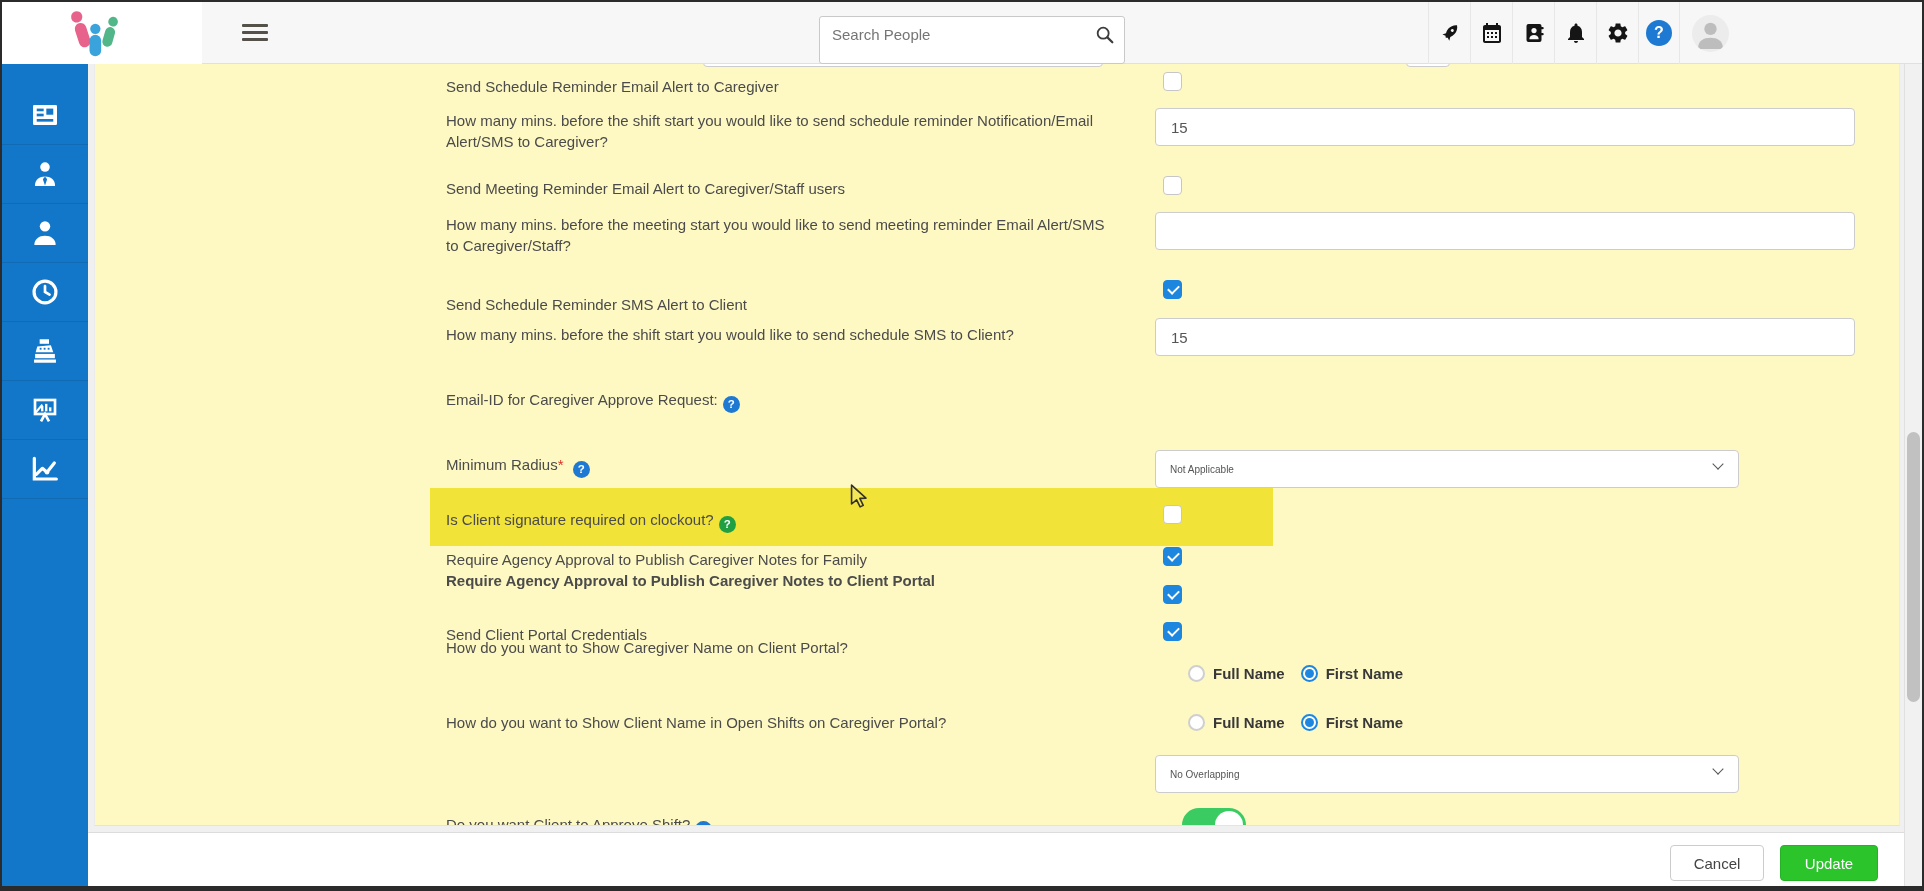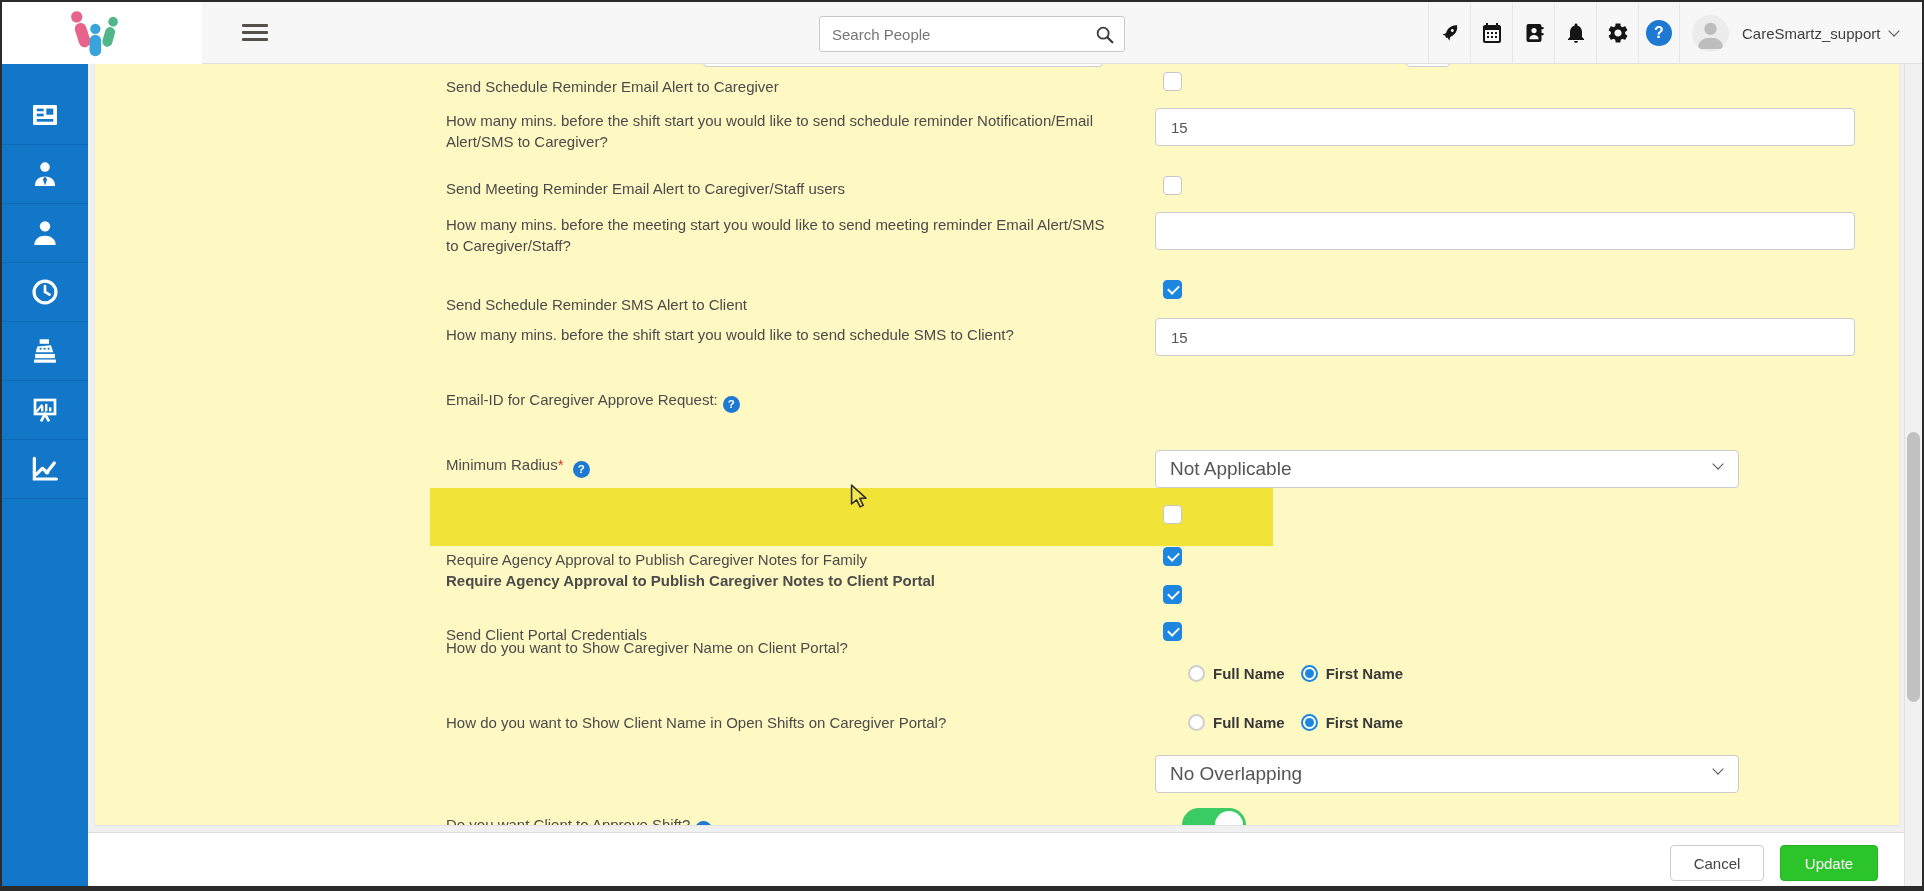--- a/index.html
+++ b/index.html
@@ -7,21 +7,21 @@
   .screen{position:relative;width:1924px;height:891px;background:#f0f0f0;
     font-family:"Liberation Sans",sans-serif;overflow:hidden;
     border:2px solid #2b2b2b;}
   
   .header{position:absolute;left:0;top:0;width:100%;height:62px;background:#f7f7f7;
     border-bottom:1px solid #e0e0e0;z-index:30;}
   .logo-box{position:absolute;left:0;top:0;width:200px;height:62px;background:#fff;}
   .logo-box svg{position:absolute;left:48px;top:6px;}
   .burger{position:absolute;left:240px;top:22px;width:26px;cursor:pointer;}
   .burger i{display:block;height:3px;background:#53514a;margin-bottom:4px;border-radius:1px;}
-  .search{position:absolute;left:817px;top:14px;width:306px;height:36px;background:#fff;
+  .search{position:absolute;left:817px;top:14px;width:306px;height:48px;background:#fff;
     border:1px solid #c9c9c9;border-radius:3px;}
   .search input{position:absolute;left:0;top:0;width:268px;height:34px;border:0;outline:0;
     padding:0 12px;font:15px "Liberation Sans",sans-serif;color:#666;background:transparent;}
   .search .mag{position:absolute;right:8px;top:7px;}
   .hicons{position:absolute;left:1426px;top:0;height:62px;display:flex;align-items:stretch;}
   .hcell{width:42px;display:flex;align-items:center;justify-content:center;border-left:1px solid #e7e7e7;cursor:pointer;}
   .hcell.last{border-right:1px solid #e7e7e7;}
   .helpbtn{width:26px;height:26px;border-radius:50%;background:#1d79d2;color:#fff;
     font-weight:bold;font-size:16px;display:flex;align-items:center;justify-content:center;}
   .avatar{position:absolute;left:1690px;top:13px;width:37px;height:37px;border-radius:50%;
@@ -43,21 +43,21 @@
   .cb{position:absolute;left:1068px;width:19px;height:19px;border:1px solid #c6c6c6;
     border-radius:4px;background:#fff;cursor:pointer;}
   .cb.checked{background:#1d87e0;border-color:#1d87e0;}
   .cb.checked::after{content:"";position:absolute;left:4px;top:4px;width:9px;height:5px;
     border-left:2px solid #fff;border-bottom:2px solid #fff;transform:rotate(-45deg);}
   .txt{position:absolute;left:1060px;width:700px;height:38px;border:1px solid #ccc;
     border-radius:4px;background:#fff;font:15px "Liberation Sans",sans-serif;color:#555;
     padding:0 15px;outline:0;}
   .txt.tall{height:46px;padding:0 8px;}
   .sel{position:absolute;left:1060px;width:584px;height:38px;border:1px solid #ccc;
-    border-radius:4px;background:#fff;font-size:19px;color:#555;display:flex;
+    border-radius:4px;background:#fff;font-size:10px;color:#555;display:flex;
     align-items:center;padding:0 14px;cursor:pointer;}
   .sel .chev{position:absolute;right:16px;top:13px;border-color:#555;}
   .radio-row{position:absolute;left:1093px;display:flex;align-items:center;font-size:15px;
     font-weight:bold;color:#383838;}
   .rd{width:17px;height:17px;border-radius:50%;border:2px solid #cfcfcf;background:#fff;
     margin-right:8px;cursor:pointer;position:relative;}
   .rd.on{border-color:#1d87e0;}
   .rd.on::after{content:"";position:absolute;inset:2px;border-radius:50%;background:#1d87e0;}
   .rd.g2{margin-left:16px;}
   .help{display:inline-flex;width:17px;height:17px;border-radius:50%;background:#1d79d2;
@@ -157,24 +157,20 @@
         <div class="helpbtn">?</div>
       </div>
     </div>
 
     <div class="avatar">
       <svg width="37" height="37" viewBox="0 0 24 24">
         <circle cx="12" cy="9" r="4" fill="#bdbdbd"></circle>
         <path d="M4 21c0-4.2 3.6-6.3 8-6.3s8 2.1 8 6.3v1H4z" fill="#bdbdbd"></path>
       </svg>
     </div>
-    <div class="uname">
-      <span>CareSmartz_support</span>
-      <span class="chev"></span>
-    </div>
   </div>
 
   <div class="sidebar">
     <div class="sb-pad"></div>
     <div class="sb-item">
       <svg width="32" height="32" viewBox="0 0 24 24">
         <rect x="3" y="4.5" width="18" height="15" rx="1" fill="#fff"></rect>
         <rect x="5.8" y="7.2" width="5.2" height="2" fill="#1377c9"></rect>
         <rect x="13" y="7.2" width="5.2" height="4.6" fill="#1377c9"></rect>
         <rect x="5.8" y="11" width="5.2" height="2" fill="#1377c9"></rect>
@@ -261,20 +257,23 @@
 
     <div class="lbl" style="top:390px;">
       <span>Minimum Radius</span><span class="star">*</span>
       <span class="help">?</span>
     </div>
     <div class="sel" style="top:386px;">
       <span>Not Applicable</span>
       <span class="chev"></span>
     </div>
 
+    <div class="lbl" style="top:445px;">
+      <span>Is Client signature required on clockout?</span><span class="help green">?</span>
+    </div>
     <span class="cb" style="top:441px;"></span>
 
     <div class="lbl" style="top:485px;">Require Agency Approval to Publish Caregiver Notes for Family</div>
     <span class="cb checked" style="top:483px;"></span>
 
     <div class="lbl" style="top:506px;font-weight:bold;">Require Agency Approval to Publish Caregiver Notes to Client Portal</div>
     <span class="cb checked" style="top:521px;"></span>
 
     <div class="lbl" style="top:560px;">Send Client Portal Credentials</div>
     <span class="cb checked" style="top:558px;"></span>

